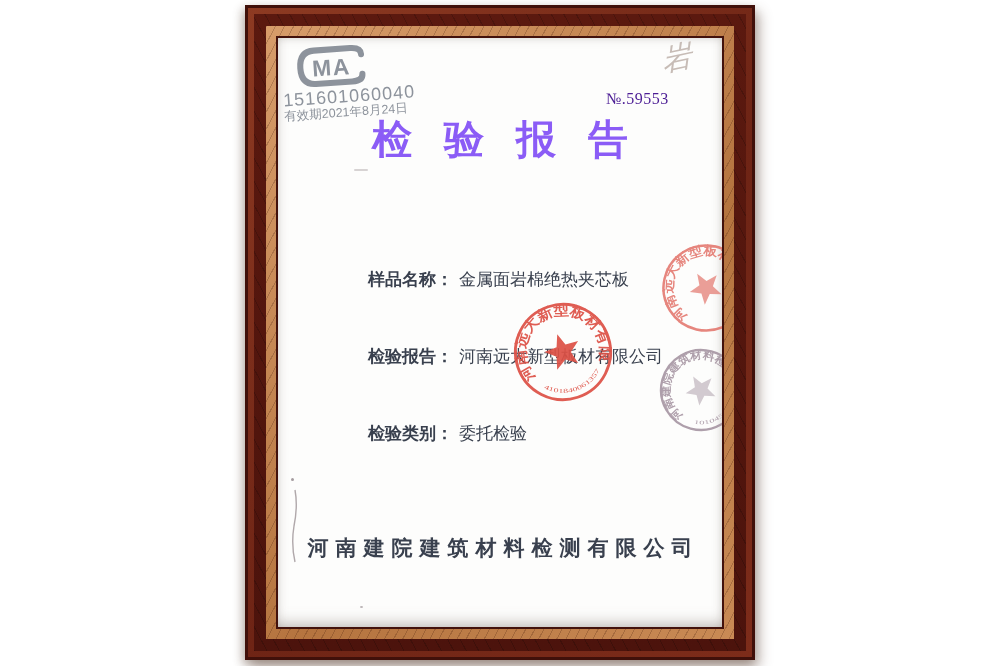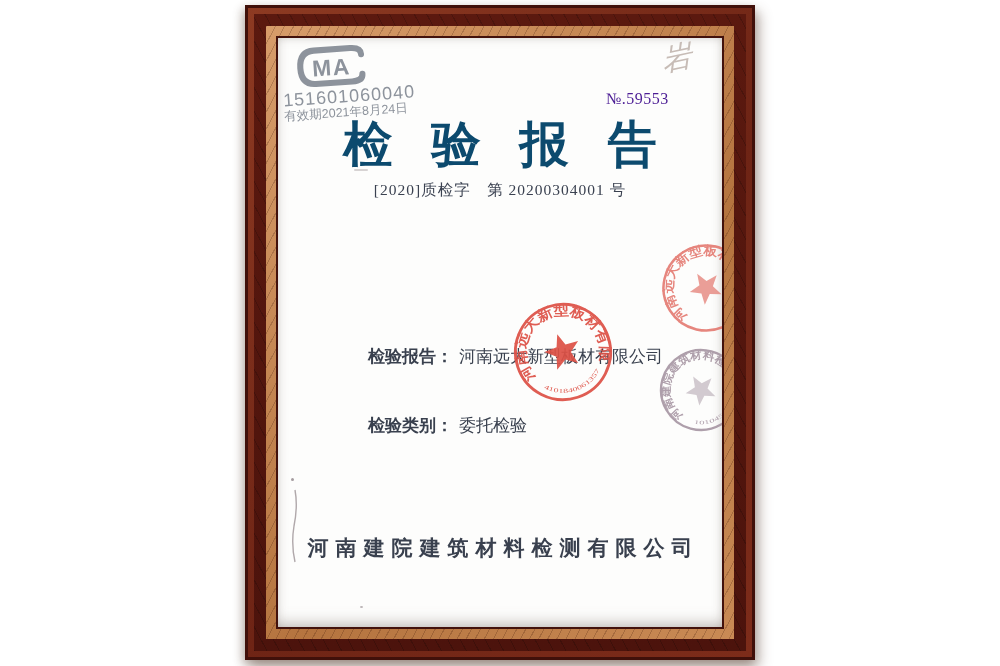--- a/index.html
+++ b/index.html
@@ -31,28 +31,28 @@
   
   .cma{left:4px;top:4px;transform:rotate(-4deg);color:#8d939c;
        font-family:"Liberation Sans","DejaVu Sans",sans-serif;}
   .cma svg{display:block;margin-left:14px;}
   .cma .lic{font-size:18px;letter-spacing:1px;line-height:17px;}
   .cma .val{font-size:12.5px;letter-spacing:0;line-height:15px;}
   .report-no{left:328px;top:52px;font-size:16px;color:#4c1d95;letter-spacing:.5px;}
   .pencil{left:384px;top:0px;font-size:30px;color:#b5a79f;opacity:.75;
           transform:rotate(-12deg) skewX(-6deg);font-style:italic;}
   
-  .title{left:0;top:74px;width:100%;text-align:center;font-size:49px;font-weight:bold;
-         letter-spacing:.8em;text-indent:.8em;color:#0c4a6e;}
+  .title{left:0;top:74px;width:100%;text-align:center;font-size:40px;font-weight:bold;
+         letter-spacing:.8em;text-indent:.8em;color:#8b5cf6;}
   .docnum{left:0;top:142px;width:100%;text-align:center;font-size:15.5px;color:#3a4150;letter-spacing:1px;}
   
   .field{left:90px;font-size:17px;white-space:nowrap;}
   .field .lbl{font-weight:bold;}
   .field .val{margin-left:6px;}
-  .row1{top:230px;} .row2{top:307px;} .row3{top:376px;}
+  .row1{top:230px;} .row2{top:307px;} .row3{top:384px;}
   
   .issuer{left:0;top:496px;width:100%;text-align:center;font-size:21px;font-weight:bold;
           letter-spacing:7px;text-indent:7px;color:#39404e;}
   
   .seal{position:absolute;pointer-events:none;}
   .seal-main{left:229px;top:258px;width:112px;height:112px;opacity:.92;}
   .seal-right{left:378px;top:200px;width:100px;height:100px;opacity:.78;}
   .seal-gray{left:376px;top:305px;width:94px;height:94px;opacity:.85;}
   
   .mark{position:absolute;background:#8e8388;}
@@ -88,22 +88,24 @@
           </svg>
           <div class="lic">151601060040</div>
           <div class="val">有效期2021年8月24日</div>
         </div>
 
         <div class="abs report-no">№.59553</div>
 
         <div class="abs pencil">岩</div>
 
         <div class="abs title">检验报告</div>
-        <div class="abs docnum">[2020]质检字　第 20200304001 号</div>
 
+        <div class="abs field row1">
+          <span class="lbl">样品名称：</span><span class="val">金属面岩棉绝热夹芯板</span>
+        </div>
         <div class="abs field row2">
           <span class="lbl">检验报告：</span><span class="val">河南远大新型板材有限公司</span>
         </div>
         <div class="abs field row3">
           <span class="lbl">检验类别：</span><span class="val">委托检验</span>
         </div>
 
         <div class="abs issuer">河南建院建筑材料检测有限公司</div>
 
         <svg class="seal seal-main" viewBox="0 0 120 120">

